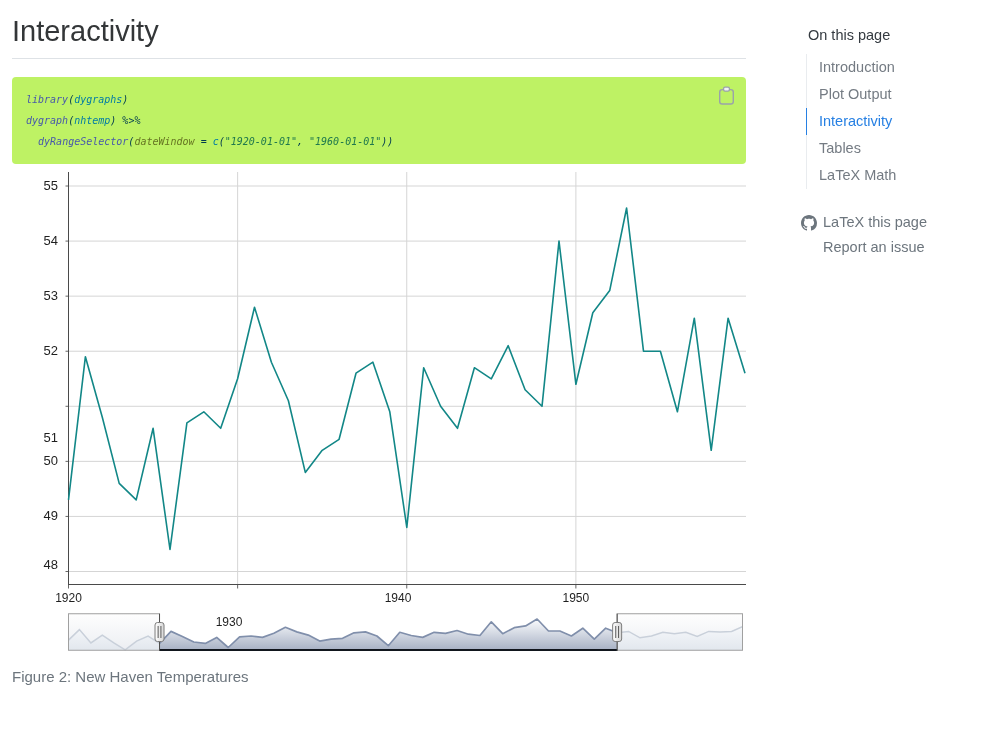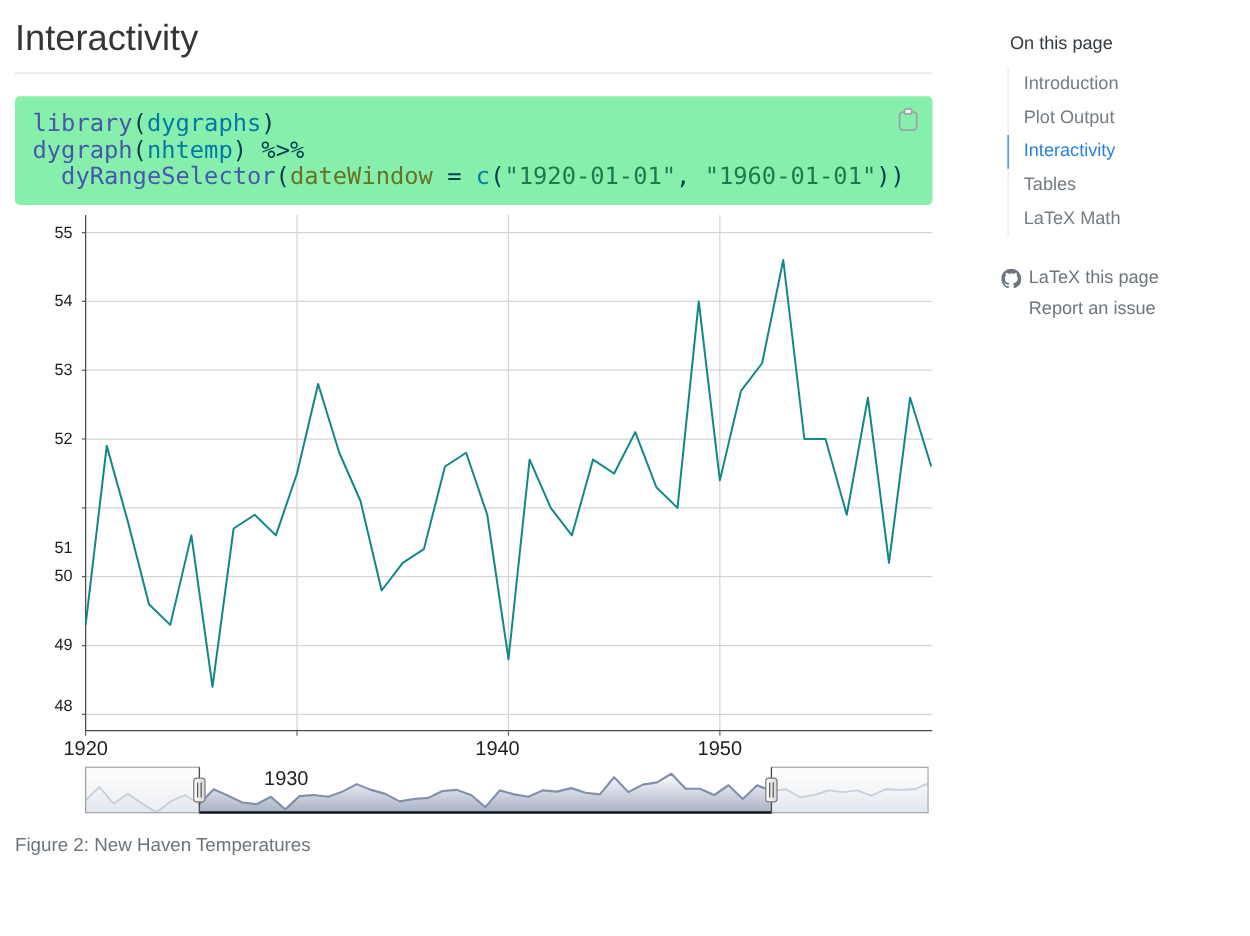--- a/index.html
+++ b/index.html
@@ -6,35 +6,35 @@
   body{
     width:1000px;height:749px;position:relative;overflow:hidden;
     background:#ffffff;color:#373a3c;
     font-family:"Liberation Sans",sans-serif;
   }
   .main{position:absolute;left:12px;top:0;width:734px;}
   h1.page-title{font-size:29px;font-weight:400;color:#333638;margin:14px 0 0 0;line-height:1.2;}
   .rule{border:0;border-top:1px solid #dee2e6;margin:9px 0 0 0;}
   p.intro{font-size:16.5px;margin:26px 0 0 0;line-height:1.3;color:#373a3c;}
   pre.code-block{
-    background:#86efac;border-radius:4px;margin:18px 0 0 0;padding:12px 14px;
-    font-family:"DejaVu Sans Mono","Liberation Mono",monospace;font-size:19px;
-    line-height:21px;position:relative;color:#003B4F;white-space:pre;
+    background:#bef264;border-radius:4px;margin:18px 0 0 0;padding:12px 14px;
+    font-family:"DejaVu Sans Mono","Liberation Mono",monospace;font-size:10px;
+    line-height:21px;position:relative;color:#003B4F;white-space:pre;font-style:italic;
   }
   .tok-fu{color:#4758AB;}
   .tok-id{color:#007BA5;}
   .tok-at{color:#657422;}
   .tok-st{color:#20794D;}
   .tok-pl,.tok-op{color:#003B4F;}
   .copy-btn{position:absolute;top:7px;right:9px;background:none;border:none;padding:2px;cursor:pointer;}
   
   .dygraph{position:relative;height:437px;margin-top:8px;}
   .plot-svg{position:absolute;left:52px;top:0;}
   .ylab{position:absolute;left:0;width:46px;text-align:right;font-size:13px;color:#1f1f1f;line-height:16px;}
-  .xlab{position:absolute;top:419px;font-size:16px;color:#1f1f1f;transform:translateX(-50%);}
+  .xlab{position:absolute;top:419px;font-size:12px;color:#1f1f1f;transform:translateX(-50%);}
   .range-selector{display:block;margin:4px 0 0 56px;}
   .caption{color:#6c757d;font-size:15px;margin-top:17px;}
   
   .toc{position:absolute;left:806px;top:0;width:212px;font-size:14.5px;}
   .toc-title{margin:27px 0 11px 2px;font-weight:500;color:#343a40;font-size:14.5px;}
   ul.toc-list{list-style:none;margin:0;padding:0;border-left:1px solid #e9ecef;}
   ul.toc-list li{line-height:27px;}
   ul.toc-list li .toc-link{display:block;padding-left:12px;color:#747b83;cursor:pointer;}
   ul.toc-list li.active{border-left:1px solid #2780e3;margin-left:-1px;}
   ul.toc-list li.active .toc-link{color:#2780e3;}

